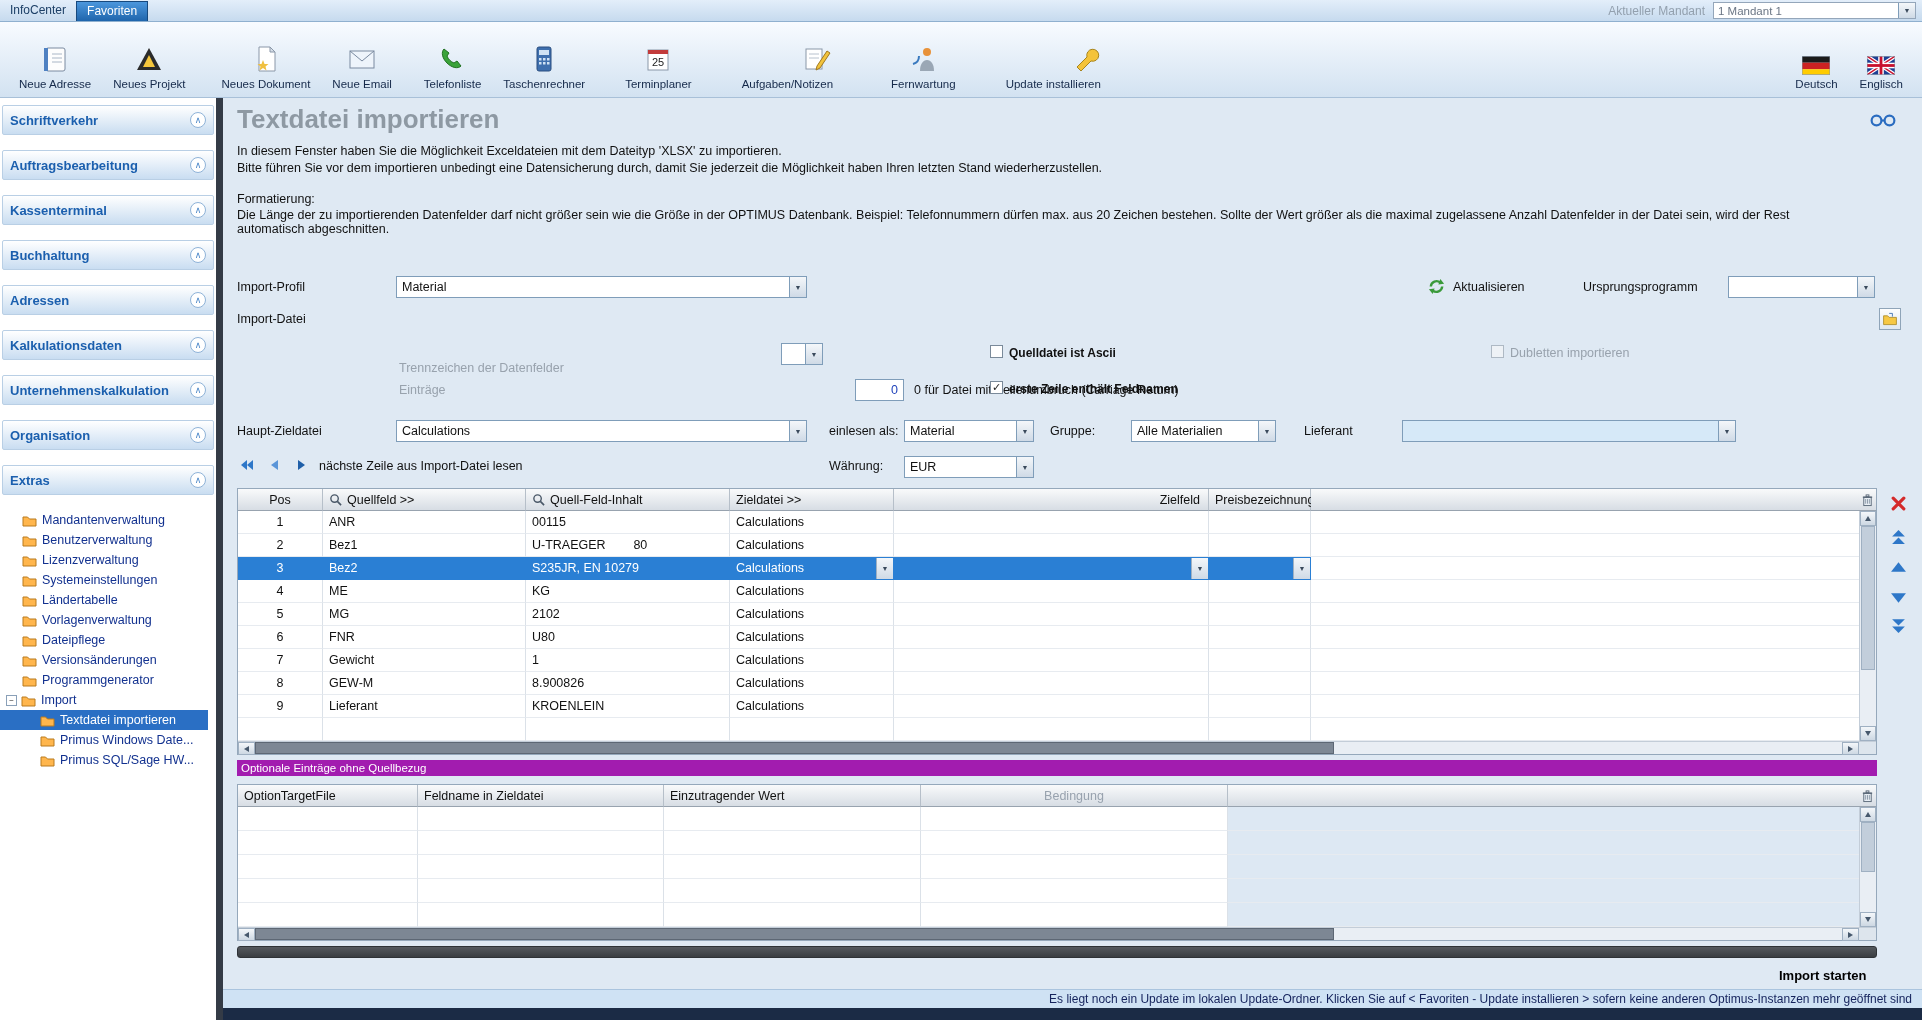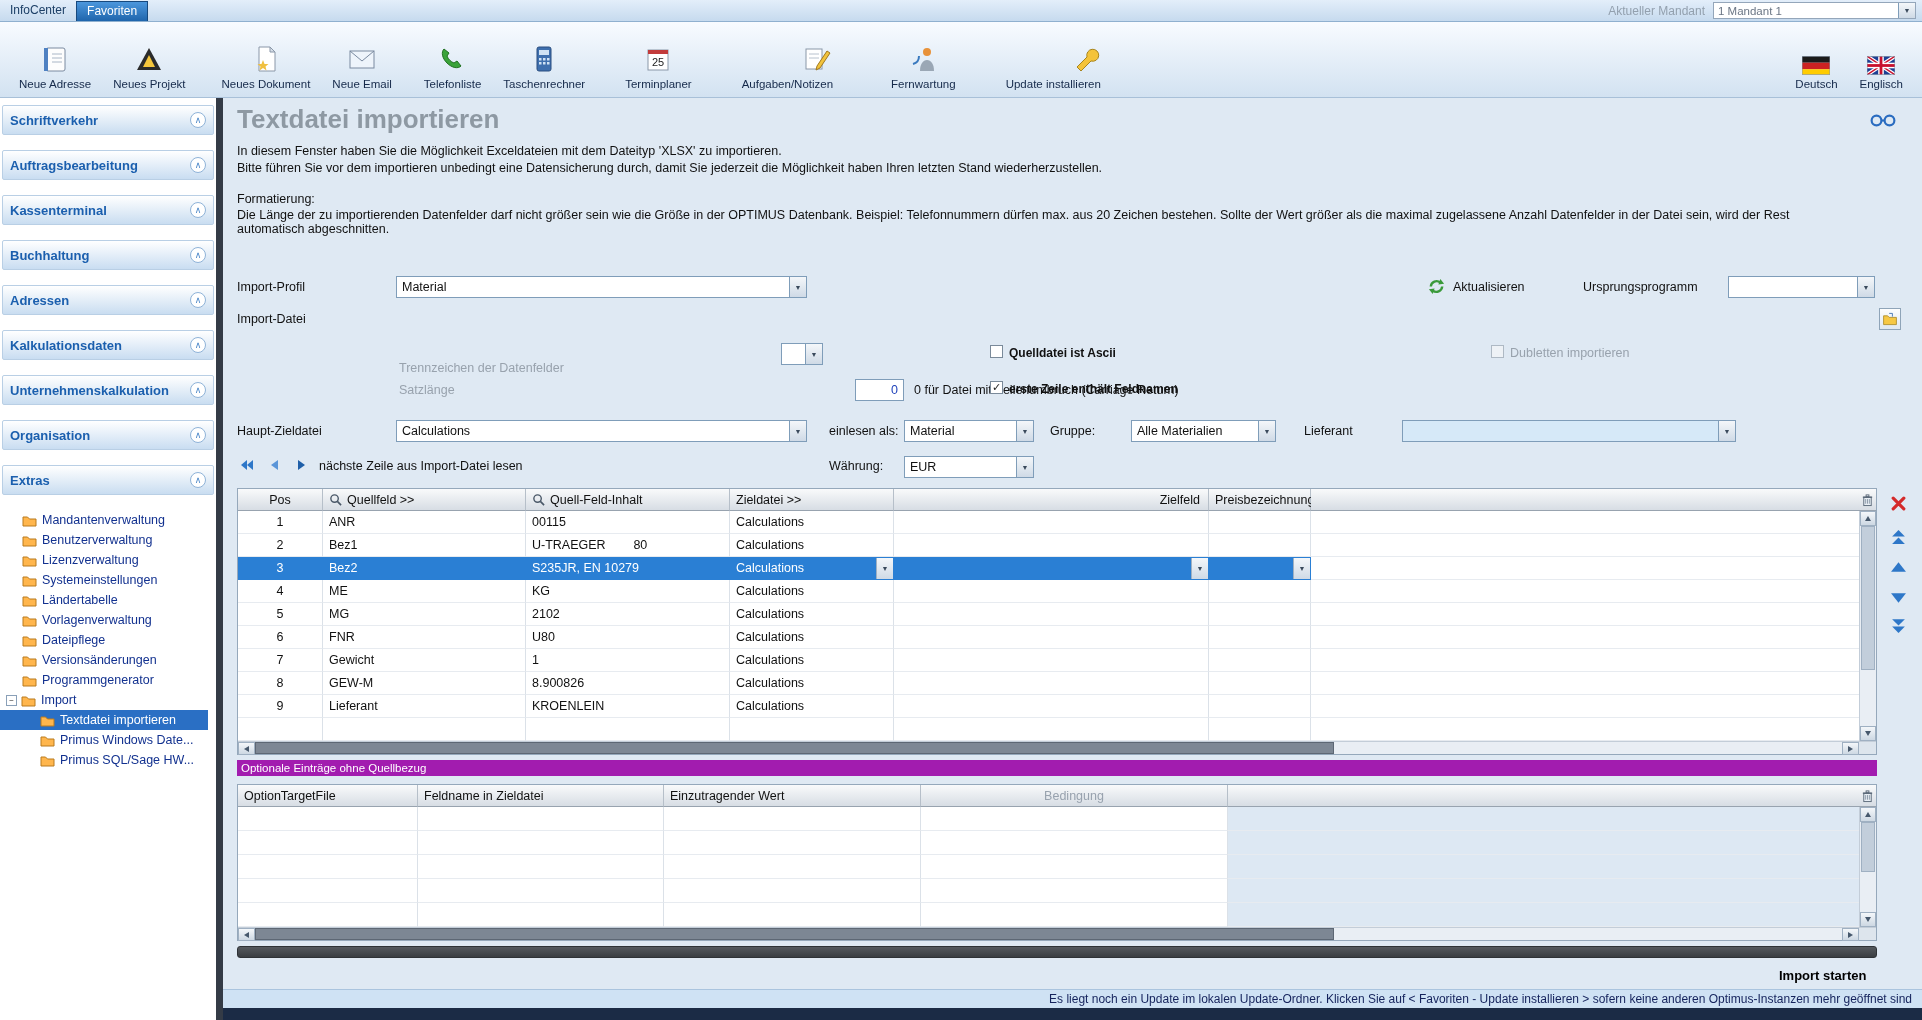--- a/index.html
+++ b/index.html
@@ -453,21 +453,21 @@
         <div class="abs glbl" style="left:176px;top:263px">Trennzeichen der Datenfelder</div>
         <div class="select" style="left:558px;top:245px;width:42px">
           <span class="val"></span>
           <span class="dd">▼</span>
         </div>
         <span class="cb" style="left:767px;top:247px"></span>
         <div class="abs blbl" style="left:786px;top:248px">Quelldatei ist Ascii</div>
         <span class="cb dis" style="left:1268px;top:247px"></span>
         <div class="abs glbl" style="left:1287px;top:248px">Dubletten importieren</div>
 
-        <div class="abs glbl" style="left:176px;top:285px">Satzlänge</div>
+        <div class="abs glbl" style="left:176px;top:285px">Einträge</div>
         <div class="input" style="left:632px;top:281px;width:49px;justify-content:flex-end;color:#2244bb">0</div>
         <div class="abs lbl" style="left:691px;top:285px">0 für Datei mit Zeilenumbruch (Carriage Return)</div>
         <span class="cb" style="left:767px;top:283px">✓</span>
         <div class="abs blbl" style="left:786px;top:284px">erste Zeile enthält Feldnamen</div>
 
         <div class="abs lbl" style="left:14px;top:326px">Haupt-Zieldatei</div>
         <div class="select" style="left:173px;top:322px;width:411px">
           <span class="val">Calculations</span>
           <span class="dd">▼</span>
         </div>

